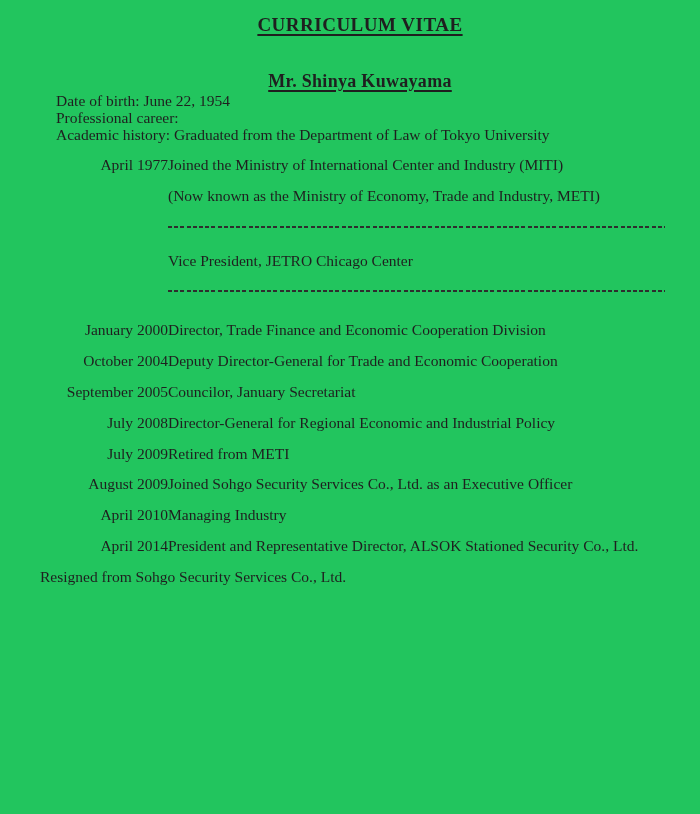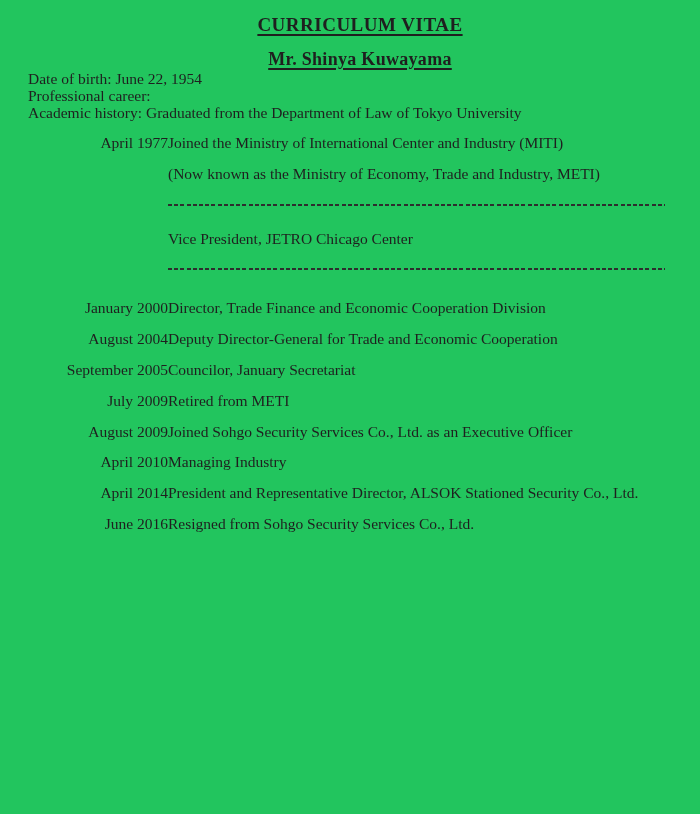--- a/index.html
+++ b/index.html
@@ -24,29 +24,29 @@
     font-weight: bold;
     line-height: 21px;
     letter-spacing: 0.5px;
   }
   .doc-title .u, .person-name .u {
     text-decoration: underline;
     text-decoration-thickness: 2px;
     text-underline-offset: 3px;
   }
   .person-name {
-    margin-top: 14px;
+    margin-top: 36px;
     font-size: 18px;
     font-weight: bold;
     line-height: 21px;
     letter-spacing: 0.3px;
   }
   p.meta {
     margin: 0;
-    padding-left: 28px;
+    padding-left: 56px;
     font-size: 15.5px;
     line-height: 17px;
   }
   .dob { margin-top: 68px; }
   .academic { margin-top: 66px; }
   .career-heading { margin-top: 66px; }
   .rows { margin-top: 13px; }
   .row {
     display: flex;
     height: 30.8px;
@@ -114,29 +114,33 @@
     <div class="sep-row">
       <div class="dash"></div>
     </div>
 
     <div class="row after-sep">
       <span class="date">January 2000</span>
       <span class="desc">Director, Trade Finance and Economic Cooperation Division</span>
     </div>
 
     <div class="row">
-      <span class="date">August 2004</span>
+      <span class="date">October 2004</span>
       <span class="desc">Deputy Director-General for Trade and Economic Cooperation</span>
     </div>
 
     <div class="row">
       <span class="date">September 2005</span>
       <span class="desc">Councilor, January Secretariat</span>
     </div>
 
+    <div class="row">
+      <span class="date">July 2008</span>
+      <span class="desc">Director-General for Regional Economic and Industrial Policy</span>
+    </div>
 
     <div class="row">
       <span class="date">July 2009</span>
       <span class="desc">Retired from METI</span>
     </div>
 
     <div class="row">
       <span class="date">August 2009</span>
       <span class="desc">Joined Sohgo Security Services Co., Ltd. as an Executive Officer</span>
     </div>
@@ -145,19 +149,18 @@
       <span class="date">April 2010</span>
       <span class="desc">Managing Industry</span>
     </div>
 
     <div class="row">
       <span class="date">April 2014</span>
       <span class="desc">President and Representative Director, ALSOK Stationed Security Co., Ltd.</span>
     </div>
 
     <div class="row">
-      <span class="date">June 2016</span>
       <span class="desc">Resigned from Sohgo Security Services Co., Ltd.</span>
     </div>
 
   </div>
 
 </div>
 
 </body></html>

